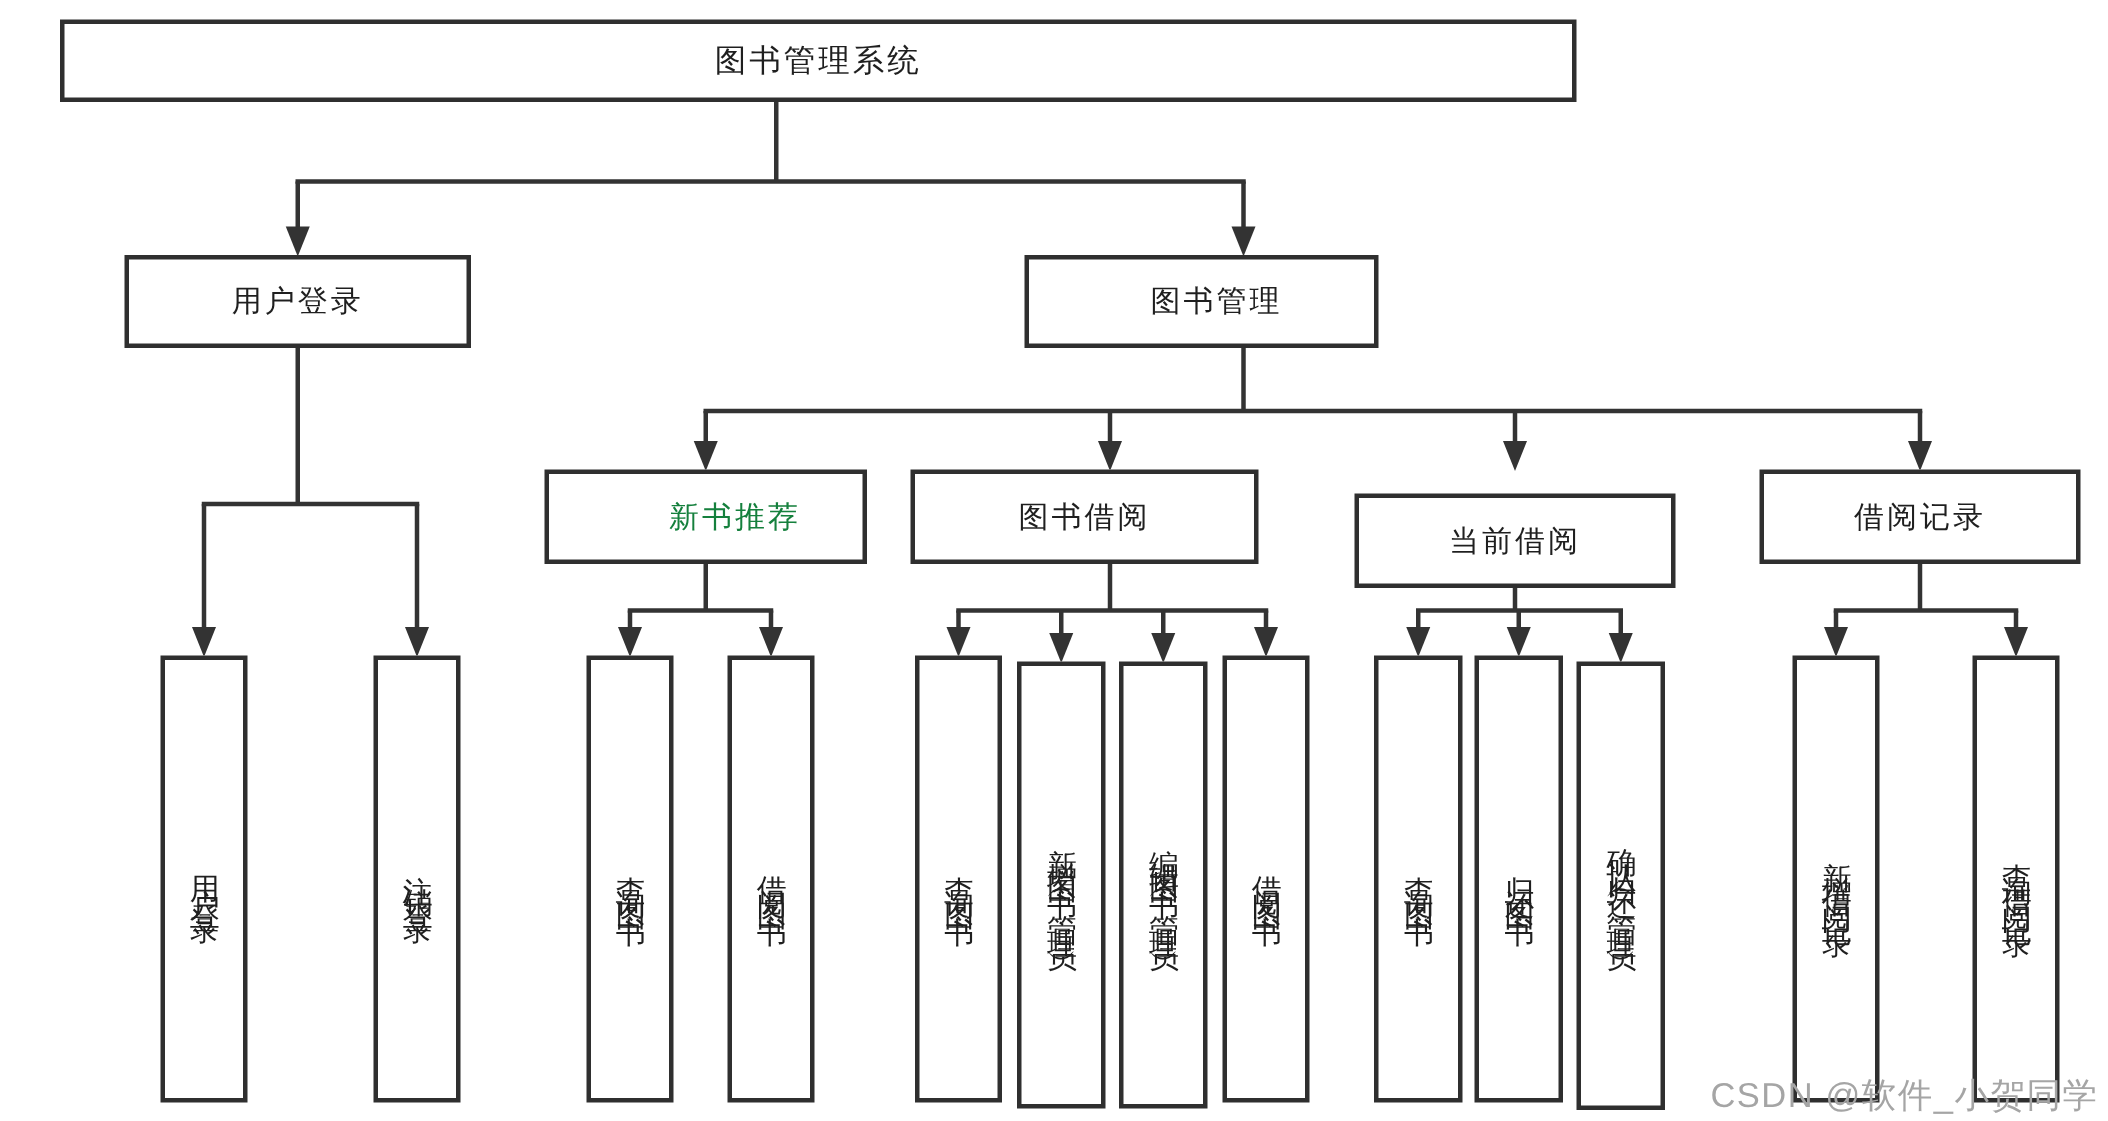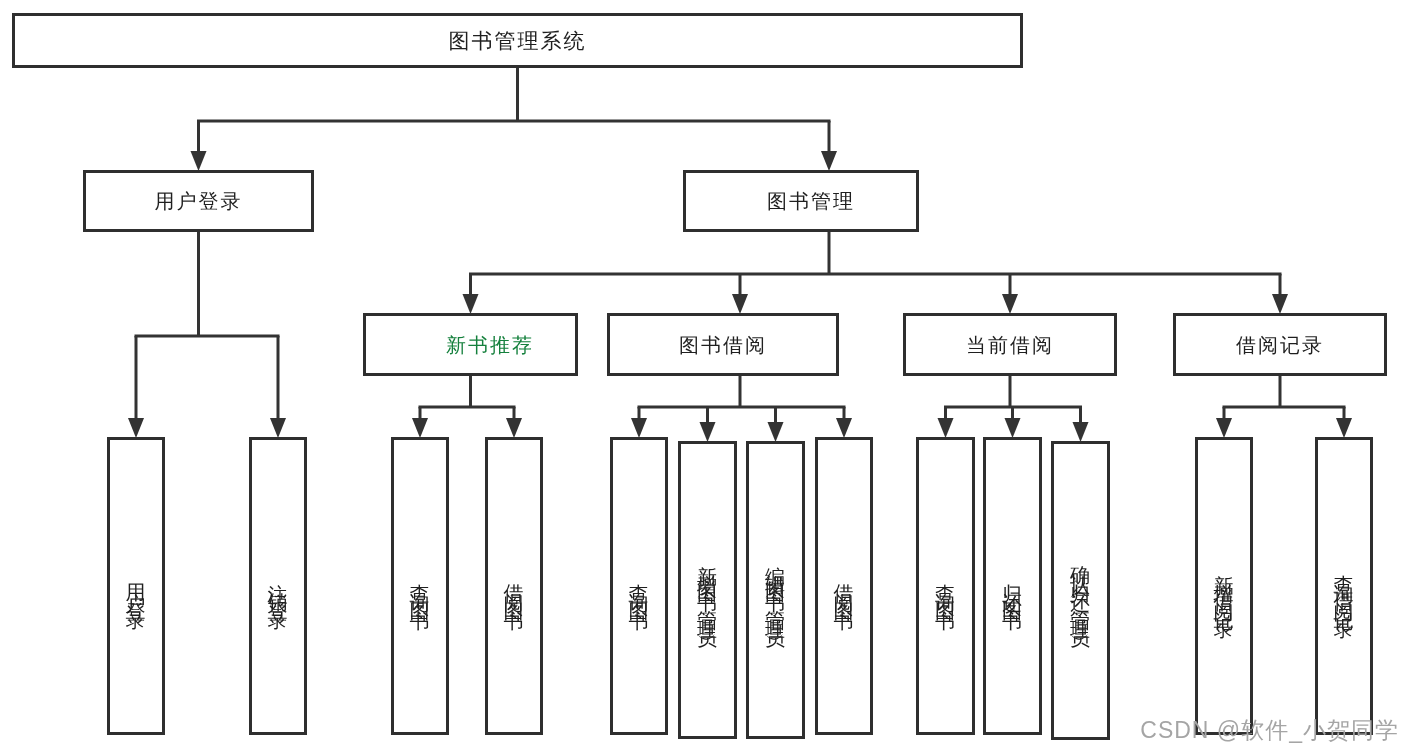--- a/index.html
+++ b/index.html
@@ -26,21 +26,21 @@
     line-height:1;
     white-space:nowrap;
   }
   .node.v{
     writing-mode:vertical-rl;
     text-orientation:mixed;
     letter-spacing:9px;
     white-space:normal;
     font-size:20px;
   }
-  .node.root{font-size:21px;}
+  .node.root{font-size:21px;margin-left:28px;}
   #watermark{
     position:absolute;
     right:6px;
     top:715px;
     color:#a5a5a5;
     font-size:23px;
     letter-spacing:1px;
     pointer-events:none;
   }
 </style>
@@ -101,21 +101,21 @@
       <polygon points="1216,418 1232,418 1224,438" fill="#333333"></polygon>
       <line x1="1344" y1="407" x2="1344" y2="419" stroke="#333333" stroke-width="3"></line>
       <polygon points="1336,418 1352,418 1344,438" fill="#333333"></polygon>
     </svg>
 
   <div class="node root" style="left: 12px; top: 13px; width: 1011px; height: 55px; border-color: rgb(47, 47, 47); color: rgb(31, 31, 31);">图书管理系统</div>
     <div class="node" style="left: 83px; top: 170px; width: 231px; height: 62px; border-color: rgb(47, 47, 47); color: rgb(31, 31, 31);">用户登录</div>
     <div class="node" style="left: 683px; top: 170px; width: 236px; height: 62px; border-color: rgb(47, 47, 47); color: rgb(31, 31, 31); padding-left: 20px;">图书管理</div>
     <div class="node" style="left: 363px; top: 313px; width: 215px; height: 63px; border-color: rgb(47, 47, 47); color: #15803d; padding-left: 39px;">新书推荐</div>
     <div class="node" style="left: 607px; top: 313px; width: 232px; height: 63px; border-color: rgb(47, 47, 47); color: rgb(31, 31, 31);">图书借阅</div>
-    <div class="node" style="left: 903px; top: 313px; width: 214px; height: 63px; border-color: rgb(47, 47, 47); color: rgb(31, 31, 31);">当前借阅</div>
+    <div class="node" style="left: 903px; top: 329px; width: 214px; height: 63px; border-color: rgb(47, 47, 47); color: rgb(31, 31, 31);">当前借阅</div>
     <div class="node" style="left: 1173px; top: 313px; width: 214px; height: 63px; border-color: rgb(47, 47, 47); color: rgb(31, 31, 31); text-align: center;">借阅记录</div>
     <div class="node v" style="left: 107px; top: 437px; width: 58px; height: 298px; border-color: rgb(47, 47, 47); color: rgb(31, 31, 31);">用户登录</div>
     <div class="node v" style="left: 249px; top: 437px; width: 58px; height: 298px; border-color: rgb(47, 47, 47); color: rgb(31, 31, 31);">注销登录</div>
     <div class="node v" style="left: 391px; top: 437px; width: 58px; height: 298px; border-color: rgb(47, 47, 47); color: rgb(31, 31, 31);">查询图书</div>
     <div class="node v" style="left: 485px; top: 437px; width: 58px; height: 298px; border-color: rgb(47, 47, 47); color: rgb(31, 31, 31);">借阅图书</div>
     <div class="node v" style="left: 610px; top: 437px; width: 58px; height: 298px; border-color: rgb(47, 47, 47); color: rgb(31, 31, 31);">查询图书</div>
     <div class="node v" style="left: 678px; top: 441px; width: 59px; height: 298px; border-color: rgb(47, 47, 47); color: rgb(31, 31, 31);">新增图书（管理员）</div>
     <div class="node v" style="left: 746px; top: 441px; width: 59px; height: 298px; border-color: rgb(47, 47, 47); color: rgb(31, 31, 31);">编辑图书（管理员）</div>
     <div class="node v" style="left: 815px; top: 437px; width: 58px; height: 298px; border-color: rgb(47, 47, 47); color: rgb(31, 31, 31);">借阅图书</div>
     <div class="node v" style="left: 916px; top: 437px; width: 59px; height: 298px; border-color: rgb(47, 47, 47); color: rgb(31, 31, 31);">查询图书</div>

